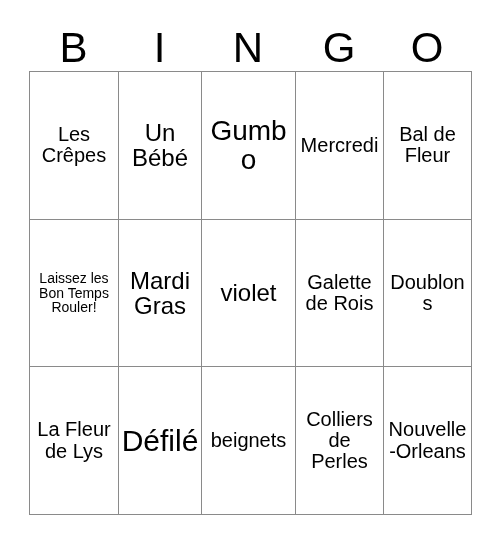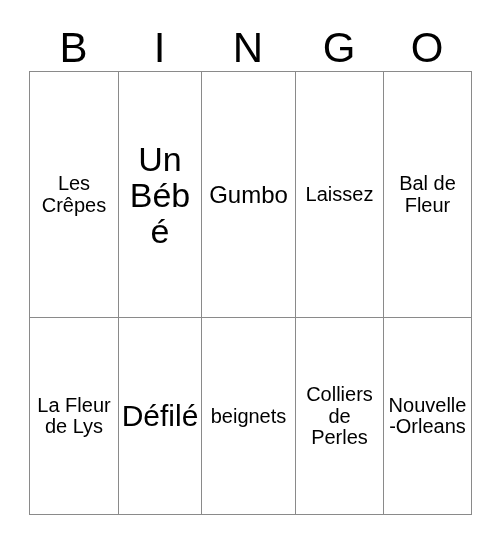--- a/index.html
+++ b/index.html
@@ -74,23 +74,23 @@
   #grid col.c1 { width: 83px; }
   #grid col.c2 { width: 94px; }
   #grid col.c3 { width: 88px; }
   #grid col.c4 { width: 88px; }
   #grid tr { height: 88.8px; }
 
   
   .fs-xs   { font-size: 14px; line-height: 1.18; }
   .fs-sm   { font-size: 16.5px; line-height: 1.12; }
   .fs-md   { font-size: 20px; line-height: 1.10; }
-  .fs-lg   { font-size: 24px; line-height: 1.06; }
+  .fs-lg   { font-size: 28px; line-height: 1.06; }
   .fs-xl   { font-size: 30px; line-height: 1.04; }
-  .fs-xxl  { font-size: 34px; line-height: 1.02; }
+  .fs-xxl  { font-size: 24px; line-height: 1.02; }
 </style>
 </head>
 <body>
 
 <div id="card">
 
   <div id="header">
     <div class="hdr-letter hdr-c0">B</div>
     <div class="hdr-letter hdr-c1">I</div>
     <div class="hdr-letter hdr-c2">N</div>
@@ -104,22 +104,29 @@
         <col class="c1">
         <col class="c2">
         <col class="c3">
         <col class="c4">
     </colgroup>
     <tbody>
       <tr>
         <td class="fs-md">Les Crêpes</td>
         <td class="fs-xxl">Un Bébé</td>
         <td class="fs-lg">Gumbo</td>
-        <td class="fs-md">Laissez</td>
+        <td class="fs-md">Mercredi</td>
         <td class="fs-md">Bal de Fleur</td>
+      </tr>
+      <tr>
+        <td class="fs-xs">Laissez les Bon Temps Rouler!</td>
+        <td class="fs-xxl">Mardi Gras</td>
+        <td class="fs-xxl">violet</td>
+        <td class="fs-md">Galette de Rois</td>
+        <td class="fs-md">Doublons</td>
       </tr>
       <tr>
         <td class="fs-md">La Fleur de Lys</td>
         <td class="fs-xl">Défilé</td>
         <td class="fs-md">beignets</td>
         <td class="fs-md">Colliers de Perles</td>
         <td class="fs-md">Nouvelle-Orleans</td>
       </tr>
     </tbody>
   </table>

